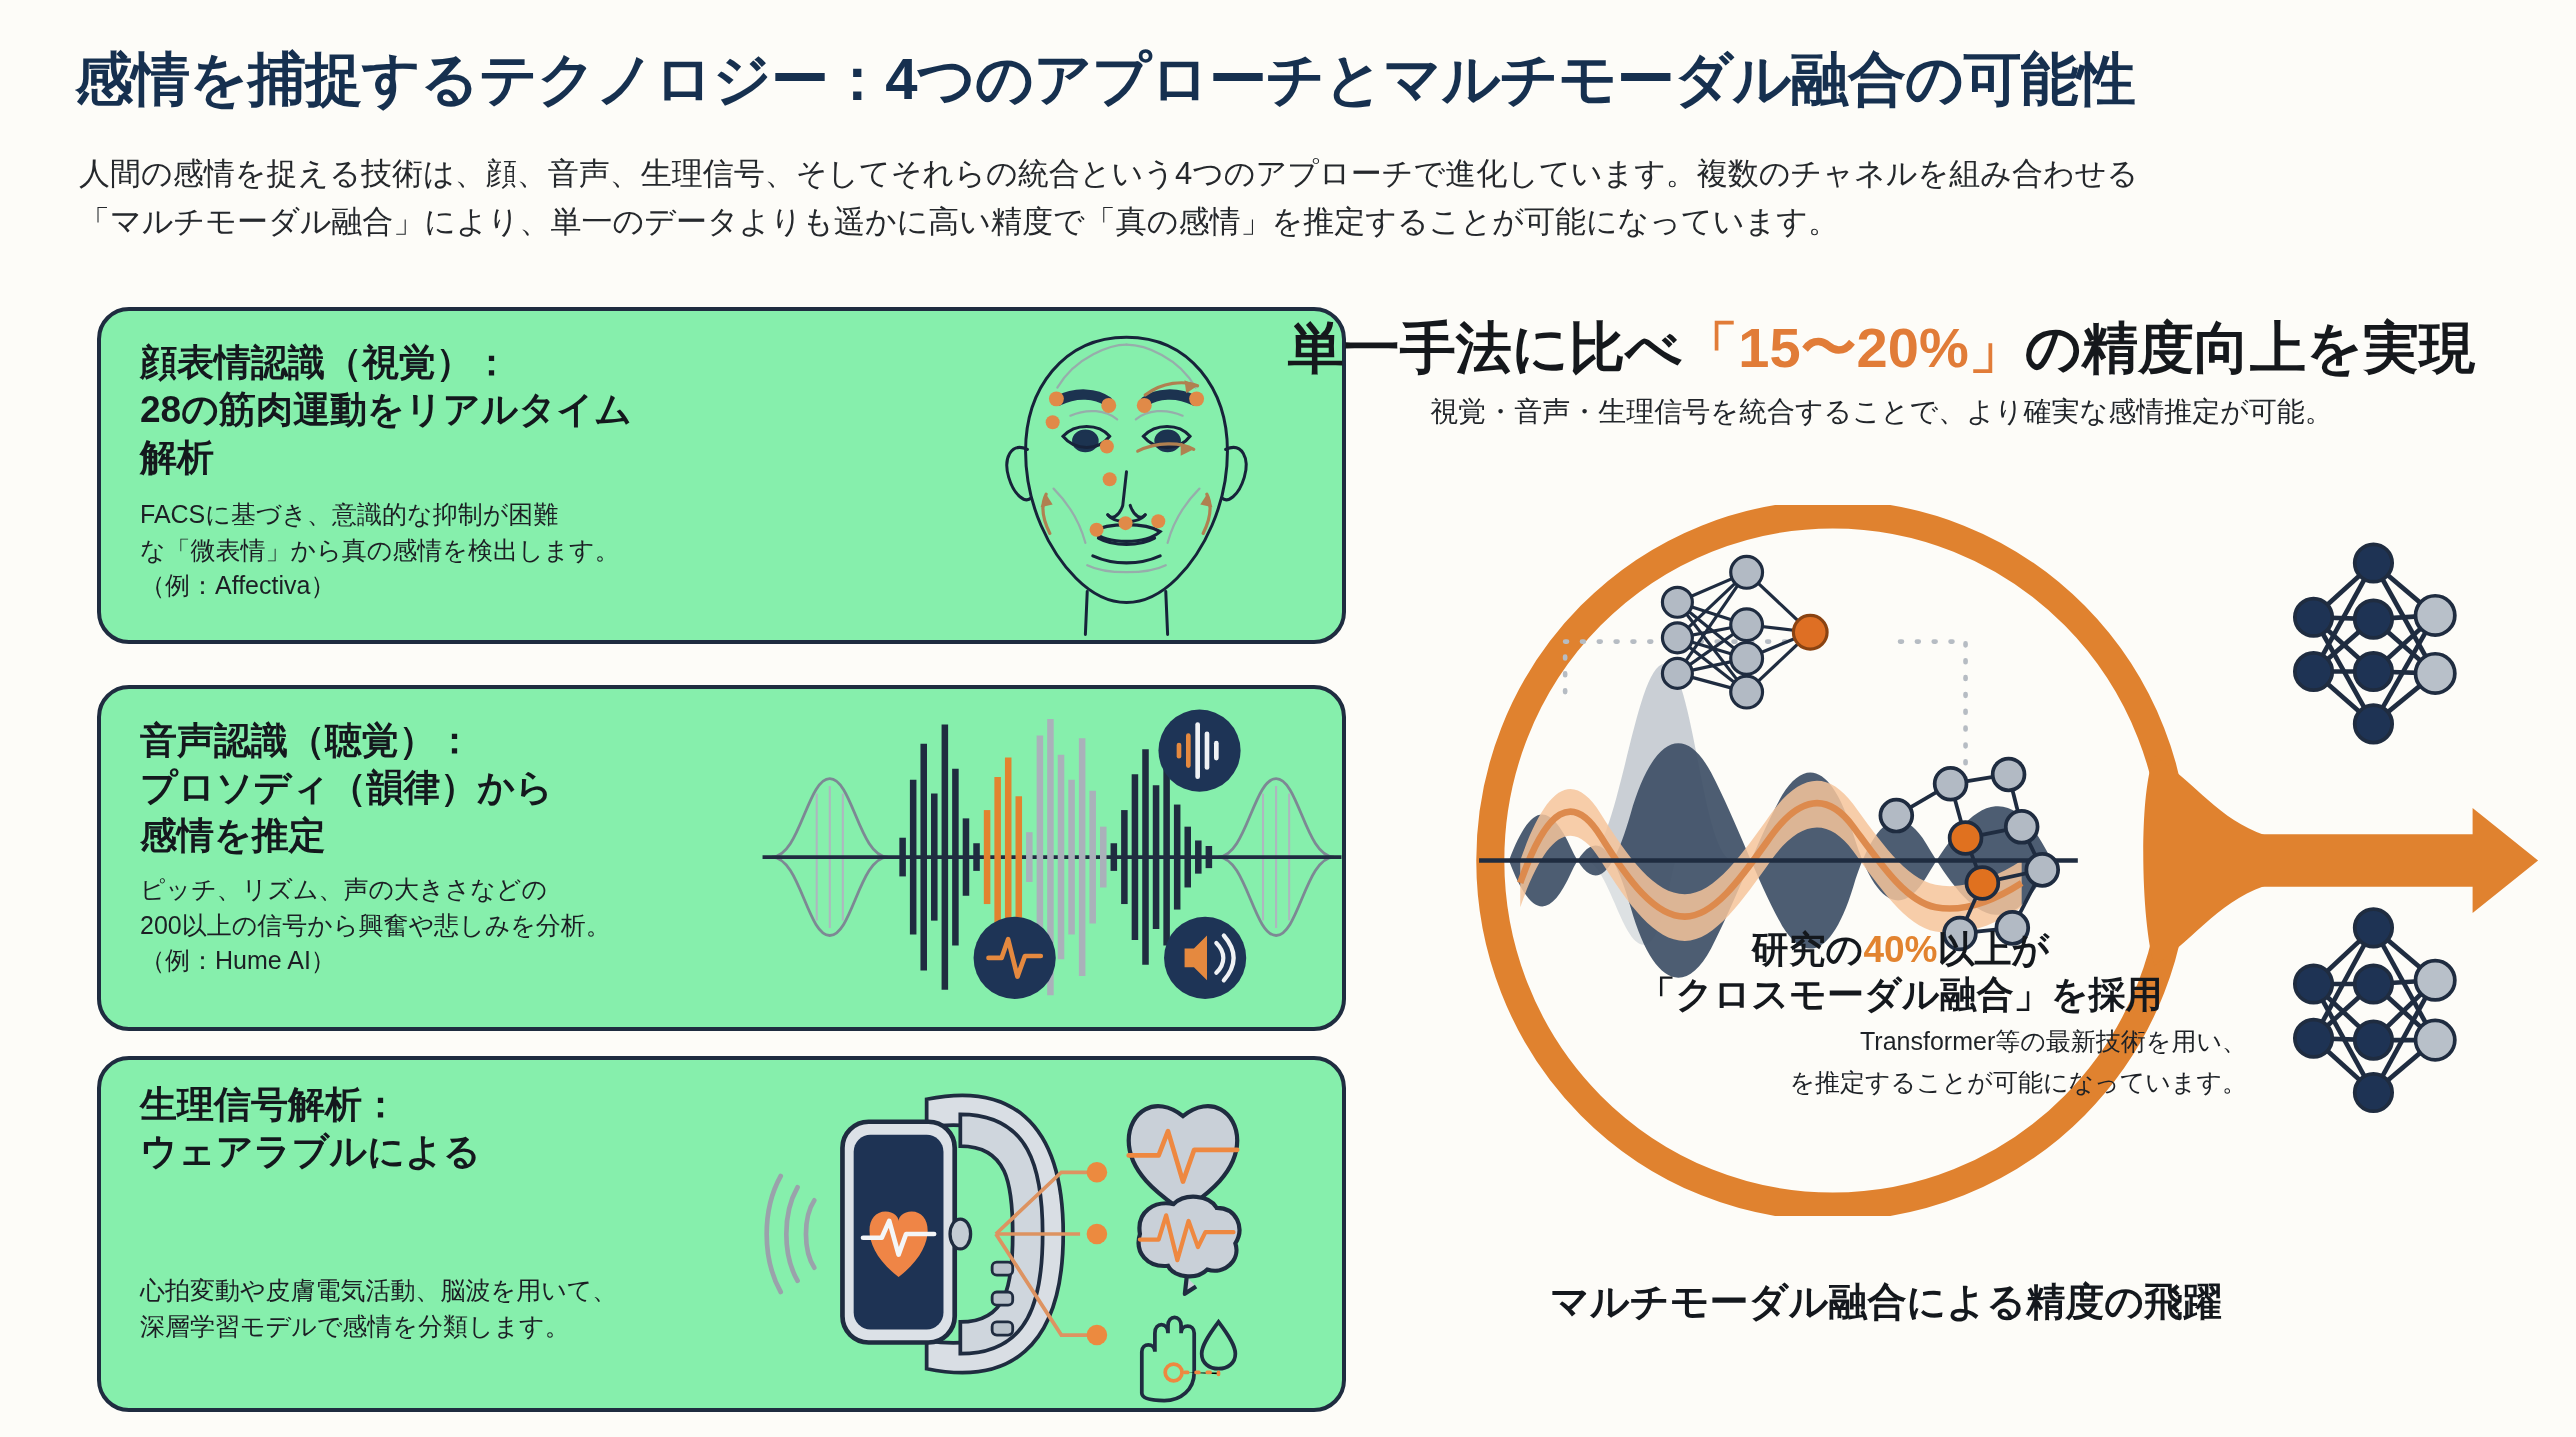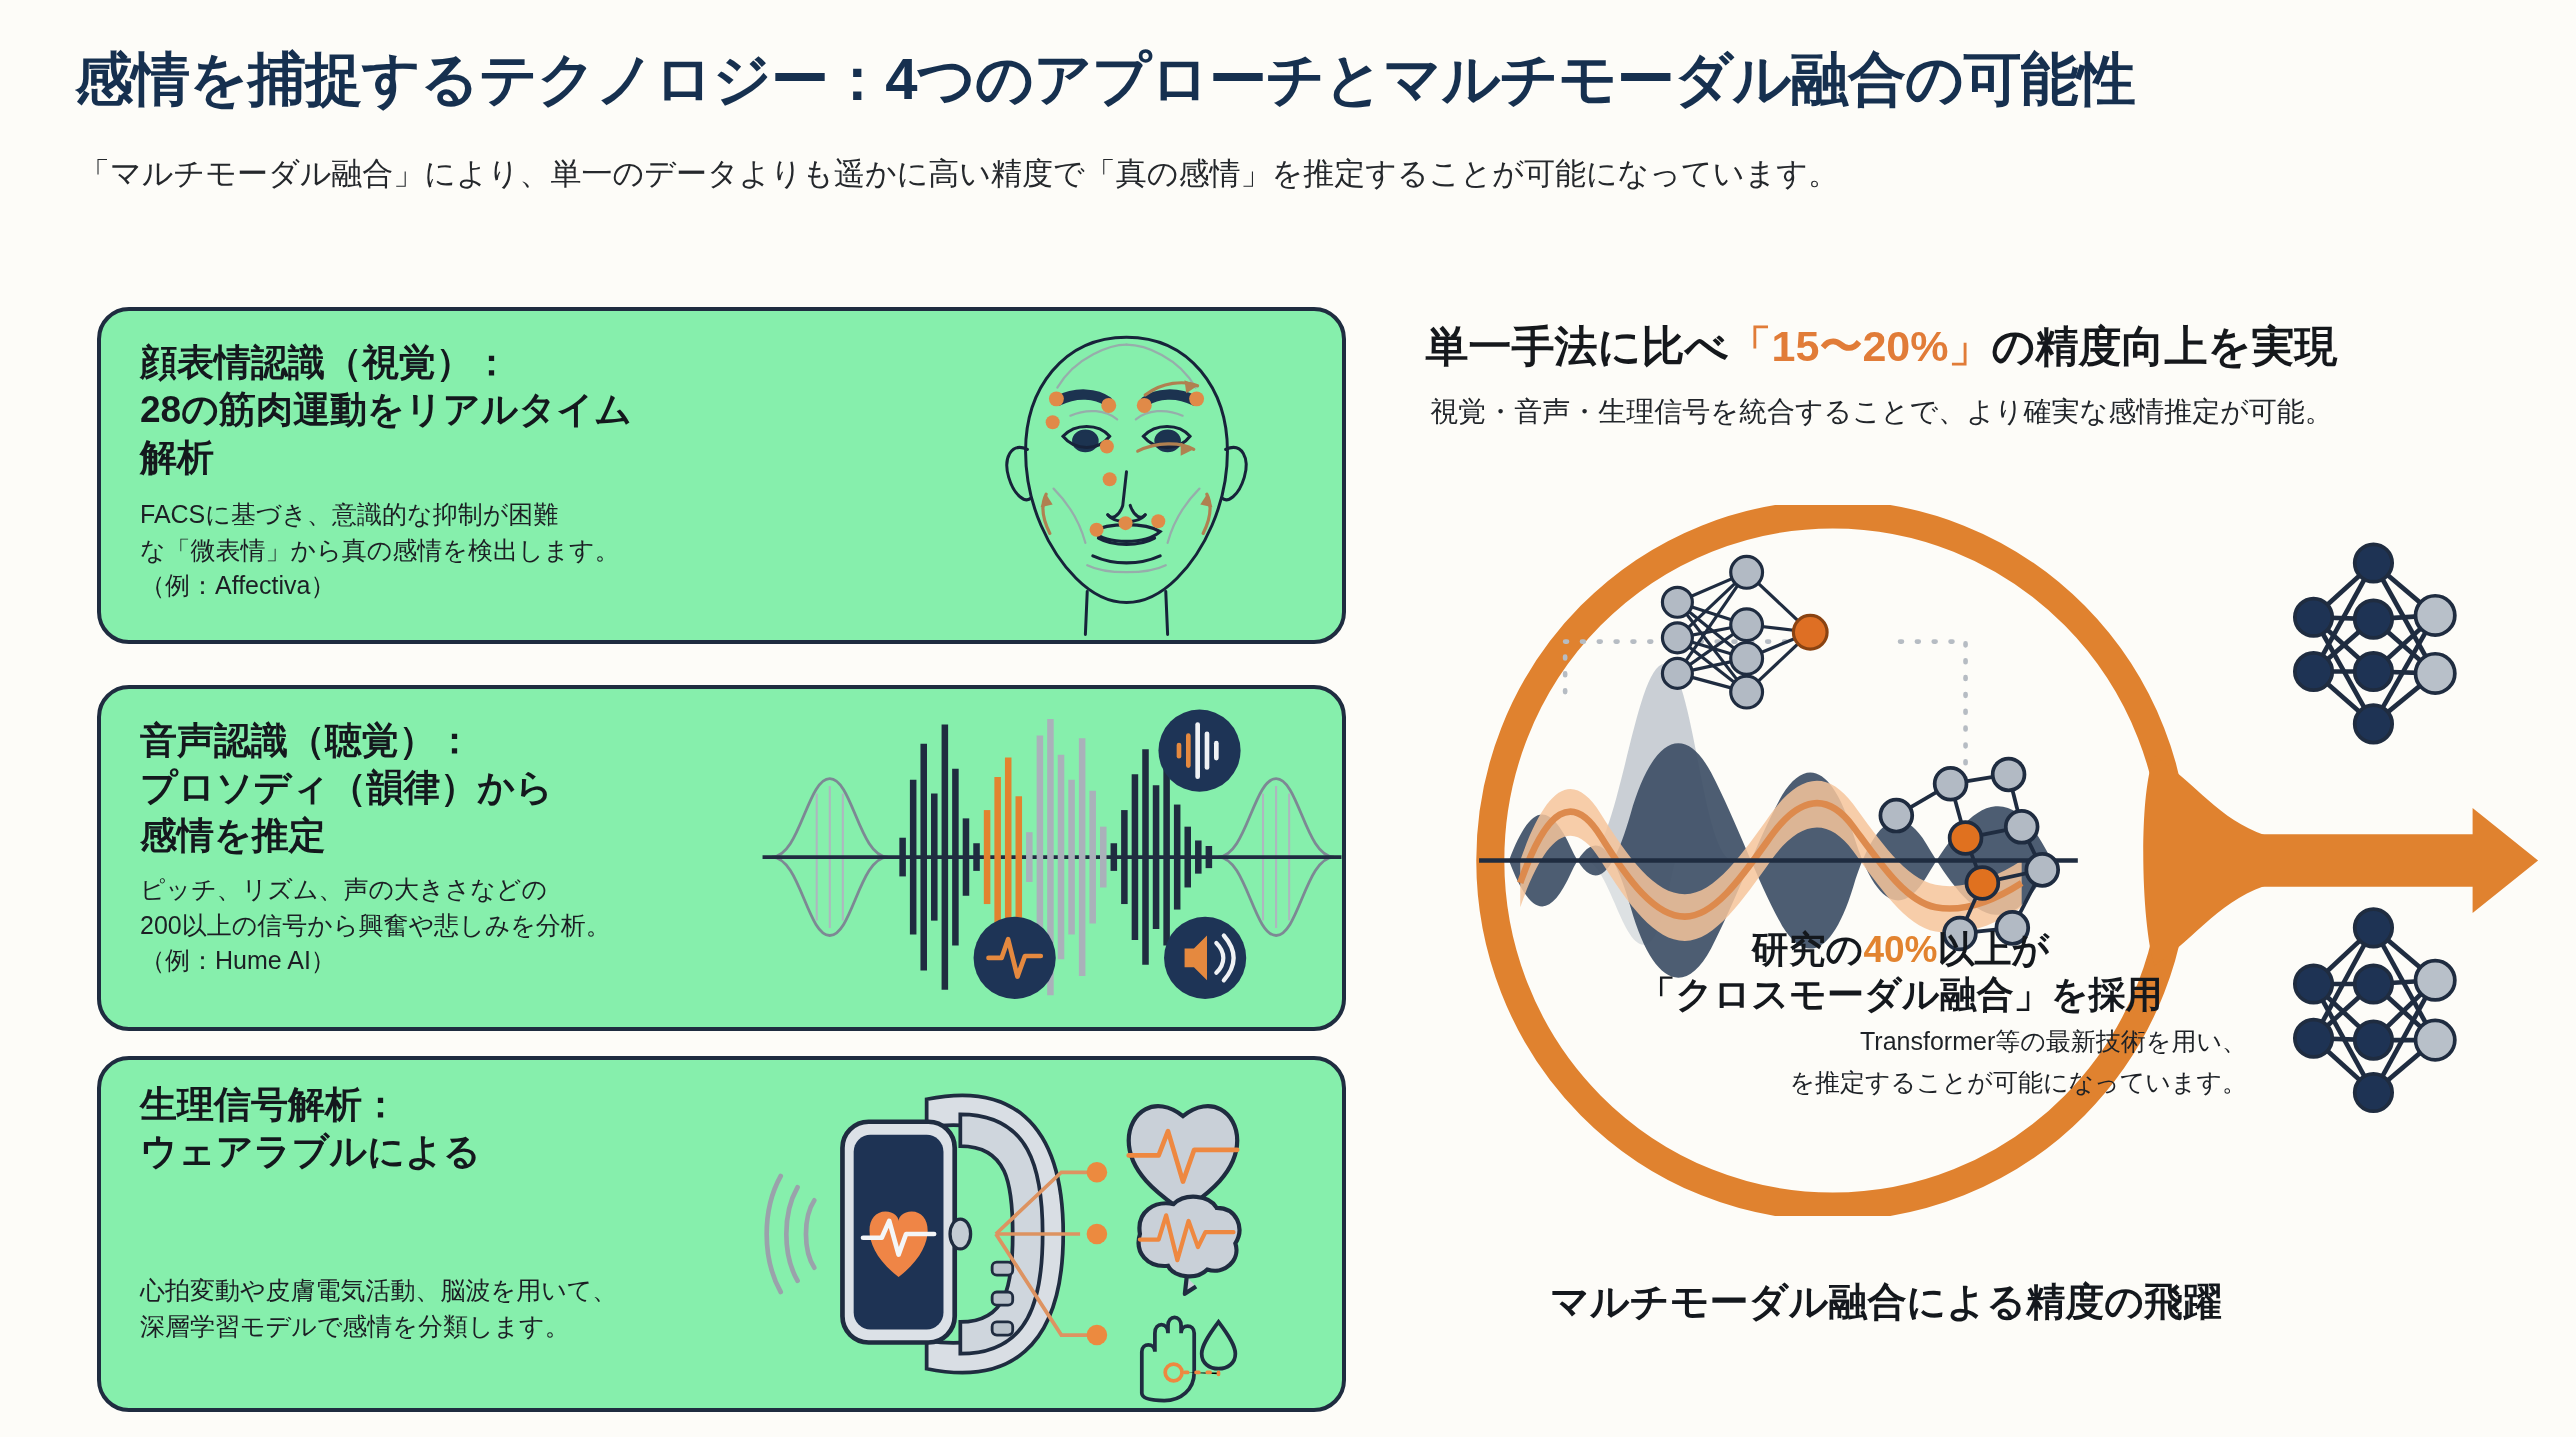--- a/index.html
+++ b/index.html
@@ -49,23 +49,22 @@
   }
   #card-face .card-body{top:186px;}
   #card-voice .card-body{top:183px;}
   #card-bio .card-body{top:213px;}
   .card-body .ln{display:block;}
   .card-art{position:absolute;right:0;top:0;height:100%;}
 
   
   #right-headline{
     position:absolute;left:1245px;top:311px;width:1273px;
-    text-align:center;font-size:43px;font-weight:bold;color:#15181c;
+    text-align:center;font-size:56px;font-weight:bold;color:#15181c;
     white-space:nowrap;
-    margin-top:7px;
   }
   #right-headline .hl{color:#e17c38;}
   #right-sub{
     position:absolute;left:1245px;top:393px;width:1273px;
     text-align:center;font-size:28px;font-weight:400;color:#22262b;
   }
   #circle-wrap{position:absolute;left:1460px;top:505px;width:1114px;height:711px;}
   #circle-text{
     position:absolute;left:1554px;top:927px;width:693px;text-align:center;
     pointer-events:none;
@@ -83,20 +82,21 @@
   }
 </style>
 </head>
 <body>
 
 <div class="page">
 
   <div id="main-title">感情を捕捉するテクノロジー：4つのアプローチとマルチモーダル融合の可能性</div>
 
   <div id="subtitle">
+    <span class="ln">人間の感情を捉える技術は、顔、音声、生理信号、そしてそれらの統合という4つのアプローチで進化しています。複数のチャネルを組み合わせる</span>
     <span class="ln">「マルチモーダル融合」により、単一のデータよりも遥かに高い精度で「真の感情」を推定することが可能になっています。</span>
   </div>
 
   <div class="card" id="card-face">
     <div class="card-head">
       <span class="ln">顔表情認識（視覚）：</span>
       <span class="ln">28の筋肉運動をリアルタイム</span>
       <span class="ln">解析</span>
     </div>
     <div class="card-body">

